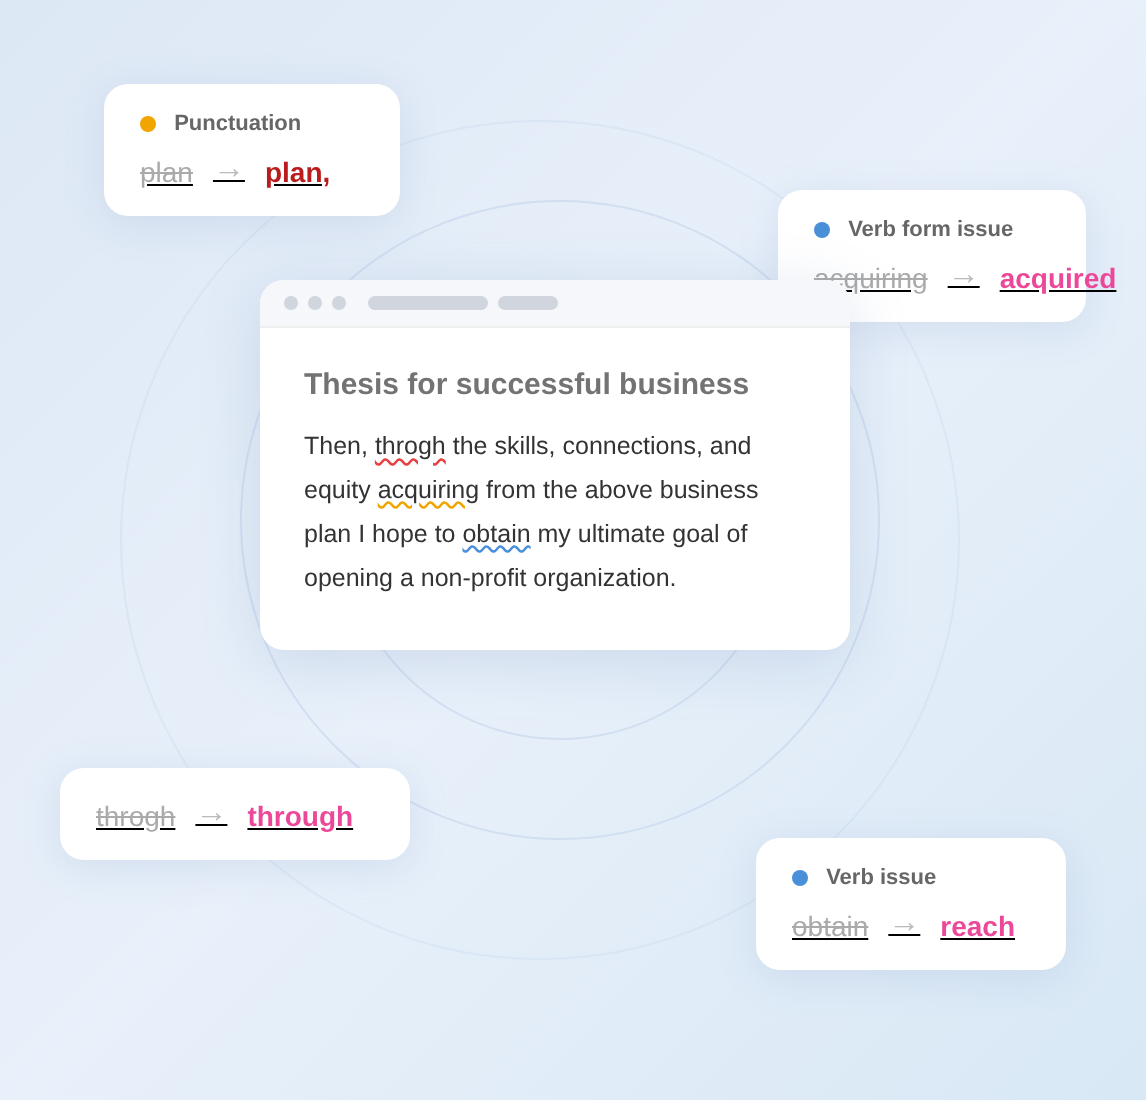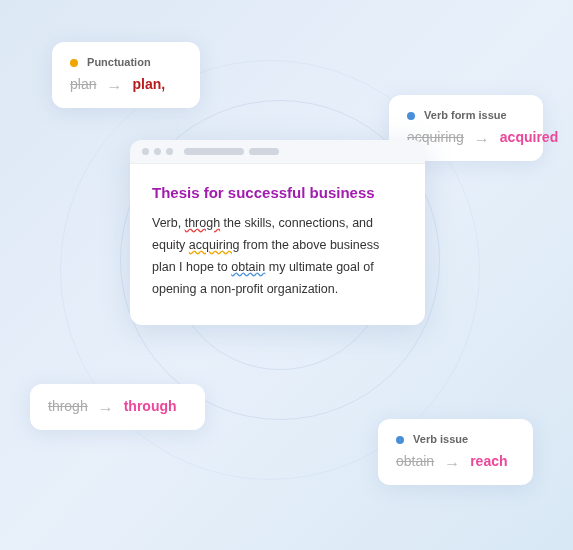--- a/index.html
+++ b/index.html
@@ -40,23 +40,24 @@
 
     .card-label {
       font-size: 11px;
       color: #666;
       margin-bottom: 8px;
       font-weight: bold;
     }
 
     .card-correction {
       display: flex;
-      align-items: flex-start;
+      align-items: flex-end;
       gap: 10px;
       font-size: 14px;
+      text-decoration: underline;
     }
 
     .strikethrough {
       text-decoration: line-through;
       color: #aaa;
     }
 
     .arrow {
       color: #bbb;
       font-size: 16px;
@@ -134,21 +135,21 @@
       background: #d0d5de;
     }
 
     .card-main-body {
       padding: 20px 22px 24px;
     }
 
     .doc-title {
       font-size: 15px;
       font-weight: 700;
-      color: #a21caf;
+      color: #737373;
       margin-bottom: 12px;
     }
 
     .doc-text {
       font-size: 12.5px;
       color: #333;
       line-height: 1.75;
     }
 
     .underline-orange {
@@ -208,21 +209,21 @@
   <div class="card-main-toolbar">
     <div class="toolbar-dot"></div>
     <div class="toolbar-dot"></div>
     <div class="toolbar-dot"></div>
     <div class="toolbar-bar" style="width:60px; margin-left:6px;"></div>
     <div class="toolbar-bar" style="width:30px;"></div>
   </div>
   <div class="card-main-body">
     <div class="doc-title">Thesis for successful business</div>
     <div class="doc-text">
-      <span>Verb, </span><span class="underline-red">throgh</span><span> the skills, connections, and equity </span><span class="underline-orange">acquiring</span><span> from the above business plan I hope to </span><span class="underline-blue">obtain</span><span> my ultimate goal of opening a non-profit organization.</span>
+      <span>Then, </span><span class="underline-red">throgh</span><span> the skills, connections, and equity </span><span class="underline-orange">acquiring</span><span> from the above business plan I hope to </span><span class="underline-blue">obtain</span><span> my ultimate goal of opening a non-profit organization.</span>
     </div>
   </div>
 </div>
 
 <div class="card card-spelling">
   <div class="card-correction">
     <span class="strikethrough">throgh</span>
     <span class="arrow">→</span>
     <span class="corrected-red">through</span>
   </div>

